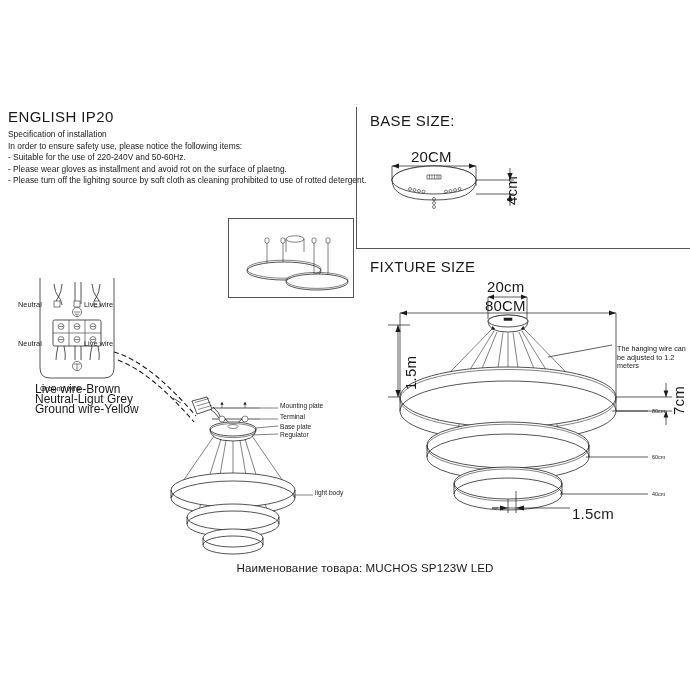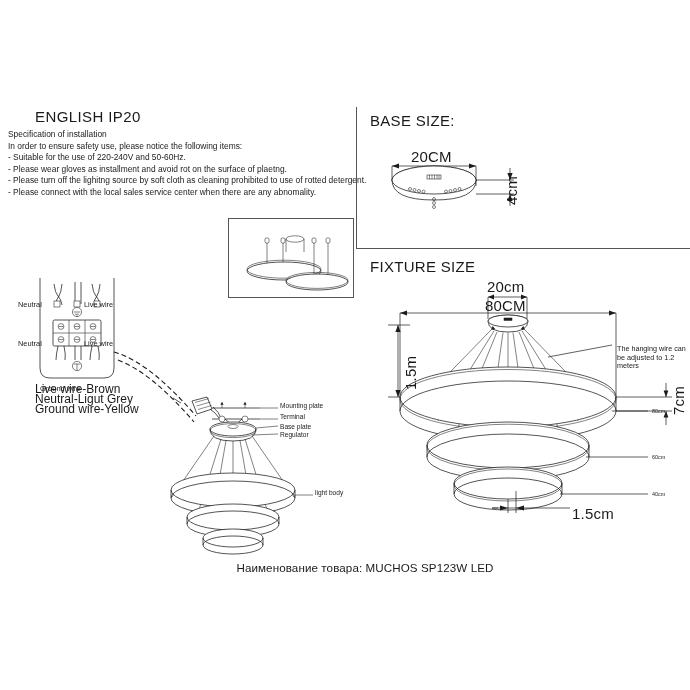--- a/index.html
+++ b/index.html
@@ -5,21 +5,21 @@
 <style>
   html,body{margin:0;padding:0;background:#ffffff;}
   body{
     width:690px;height:690px;position:relative;overflow:hidden;
     font-family:"Liberation Sans","DejaVu Sans",sans-serif;
     color:#1a1a1a;
   }
   .abs{position:absolute;}
   
   #lang-row{left:8px;top:108px;font-size:15px;letter-spacing:.4px;}
-  #lang-row .lang{display:inline-block;margin-left:27px;}
+  #lang-row .lang{display:inline-block;}
   #lang-row .ip{display:inline-block;}
   #spec-block{left:8px;top:129px;font-size:8.4px;line-height:11.6px;width:352px;}
   #spec-block .head{display:block;}
   #spec-block .item{display:block;white-space:nowrap;}
   .section-title{font-size:15px;letter-spacing:.3px;}
   #base-title{left:370px;top:112px;}
   #fixture-title{left:370px;top:258px;}
   .divider{background:#555;height:1px;}
   #div-h{left:356px;top:248px;width:334px;}
   #div-v{left:356px;top:107px;width:1px;height:141px;background:#555;}
@@ -53,21 +53,20 @@
   <span class="lang">ENGLISH</span>
   <span class="ip">IP20</span>
 </div>
 
 <div class="abs" id="spec-block">
   <span class="head">Specification of installation</span>
   <span class="head">In order to ensure safety use, please notice the following items:</span>
   <span class="item">- Suitable for the use of 220-240V and 50-60Hz.</span>
   <span class="item">- Please wear gloves as installment and avoid rot on the surface of plaetng.</span>
   <span class="item">- Please turn off the lighitng source by soft cloth as cleaning prohibited to use of rotted detergent.</span>
-  <span class="item">- Please connect with the local sales service center when there are any abnomality.</span>
 </div>
 
 <div class="abs divider" id="div-h"></div>
 <div class="abs" id="div-v"></div>
 
 <div class="abs" id="inset-box">
   <svg width="124" height="78" viewBox="0 0 124 78">
 
     <line class="ln vthin" x1="38" y1="22" x2="38" y2="50"></line>
     <line class="ln vthin" x1="54" y1="22" x2="54" y2="52"></line>

